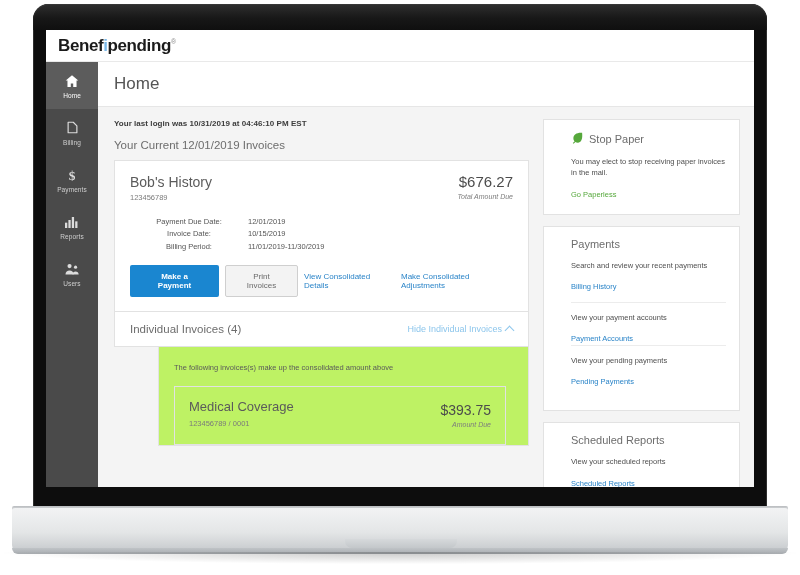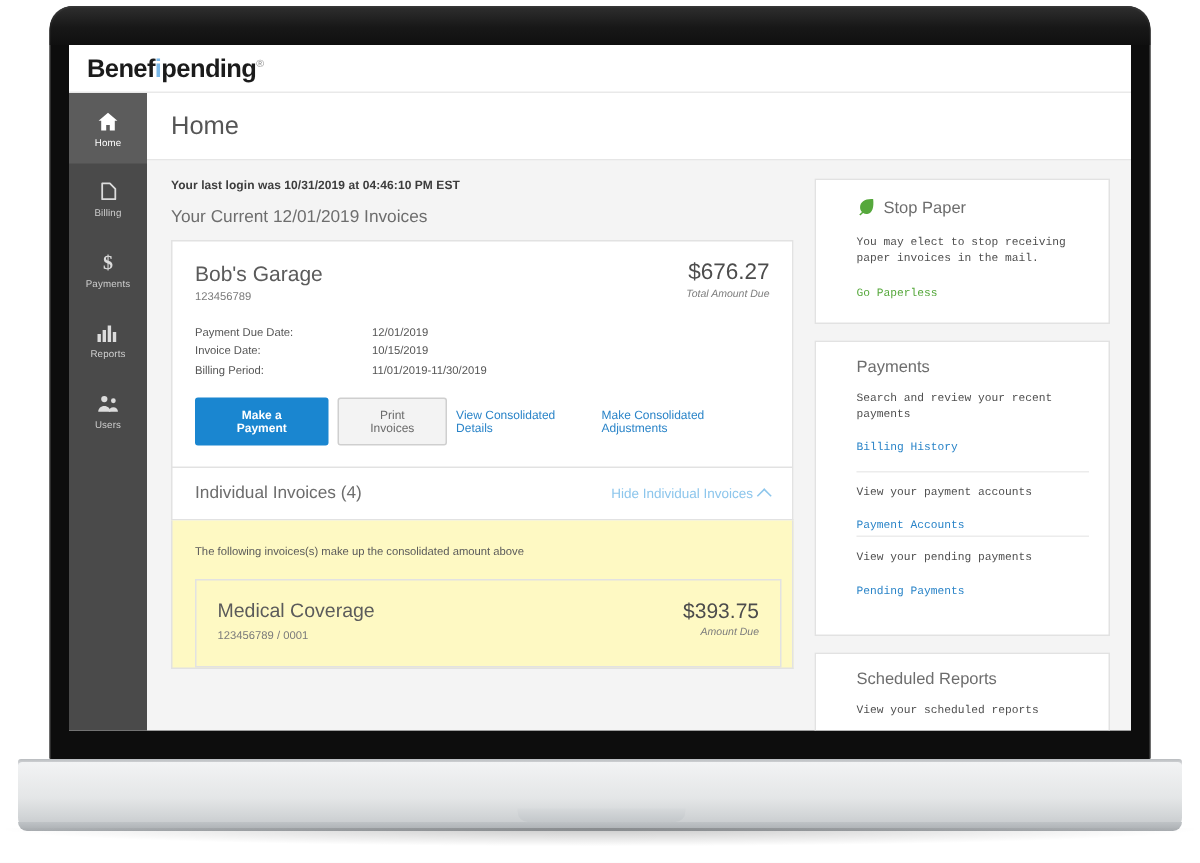--- a/index.html
+++ b/index.html
@@ -253,20 +253,21 @@
   }
 
   .meta {
     padding: 14px 15px 0 15px;
   }
   .meta-row {
     display: flex;
     font-size: 7.5px;
     color: #555555;
     line-height: 1.65;
+    text-align: center;
   }
   .meta-row .k { width: 118px; }
   .meta-row .v { color: #555555; }
 
   .actions {
     display: flex;
     align-items: center;
     gap: 6px;
     padding: 12px 15px 14px 15px;
   }
@@ -322,36 +323,37 @@
     display: inline-block;
     width: 6px; height: 6px;
     border-left: 1.2px solid #8dc6ec;
     border-top: 1.2px solid #8dc6ec;
     transform: rotate(45deg);
     position: relative;
     top: 1px;
   }
 
   .subcard-body {
-    background: #fef9c3;
+    background: #bef264;
     border: 1px solid #e2e2e2;
     border-top: 0;
-    padding: 16px 7px 0 15px;
+    padding: 16px 22px 0 15px;
+    margin-left: 44px;
   }
   .sub-note {
     font-size: 7.5px;
     color: #5a5a5a;
     margin-bottom: 14px;
   }
   .mini-invoice {
     border: 1px solid #e2e2e2;
     padding: 13px 14px 16px 14px;
     display: flex;
     justify-content: space-between;
-    align-items: flex-start;
+    align-items: flex-end;
   }
   .mini-name {
     font-size: 13px;
     color: #5b5b5b;
     line-height: 1.15;
   }
   .mini-acct {
     font-size: 7.5px;
     color: #7b7b7b;
     margin-top: 4px;
@@ -391,21 +393,21 @@
     line-height: 1.5;
     margin-bottom: 4px;
   }
   .widget-link {
     font-size: 7.5px;
     color: #2a84c8;
     cursor: pointer;
     display: inline-block;
   }
   .widget-link.green { color: #56a83c; }
-  .wrow { padding-bottom: 9px; font-family: Liberation Mono, monospace; }
+  .wrow { padding-bottom: 9px; }
   .wrow + .wrow {
     border-top: 1px solid #ececec;
     padding-top: 9px;
   }
 </style>
 </head>
 <body>
 
 <div class="stage">
 
@@ -485,21 +487,21 @@
         <div class="content">
 
           <div class="col-left">
 
             <div class="login-note">Your last login was 10/31/2019 at 04:46:10 PM EST</div>
             <div class="section-title">Your Current 12/01/2019 Invoices</div>
 
             <div class="card invoice-card">
               <div class="inv-head">
                 <div>
-                  <div class="inv-name">Bob's Garage</div>
+                  <div class="inv-name">Bob's History</div>
                   <div class="inv-acct">123456789</div>
                 </div>
                 <div>
                   <div class="inv-amt">$676.27</div>
                   <div class="inv-amt-label">Total Amount Due</div>
                 </div>
               </div>
 
               <div class="meta">
                 <div class="meta-row">

